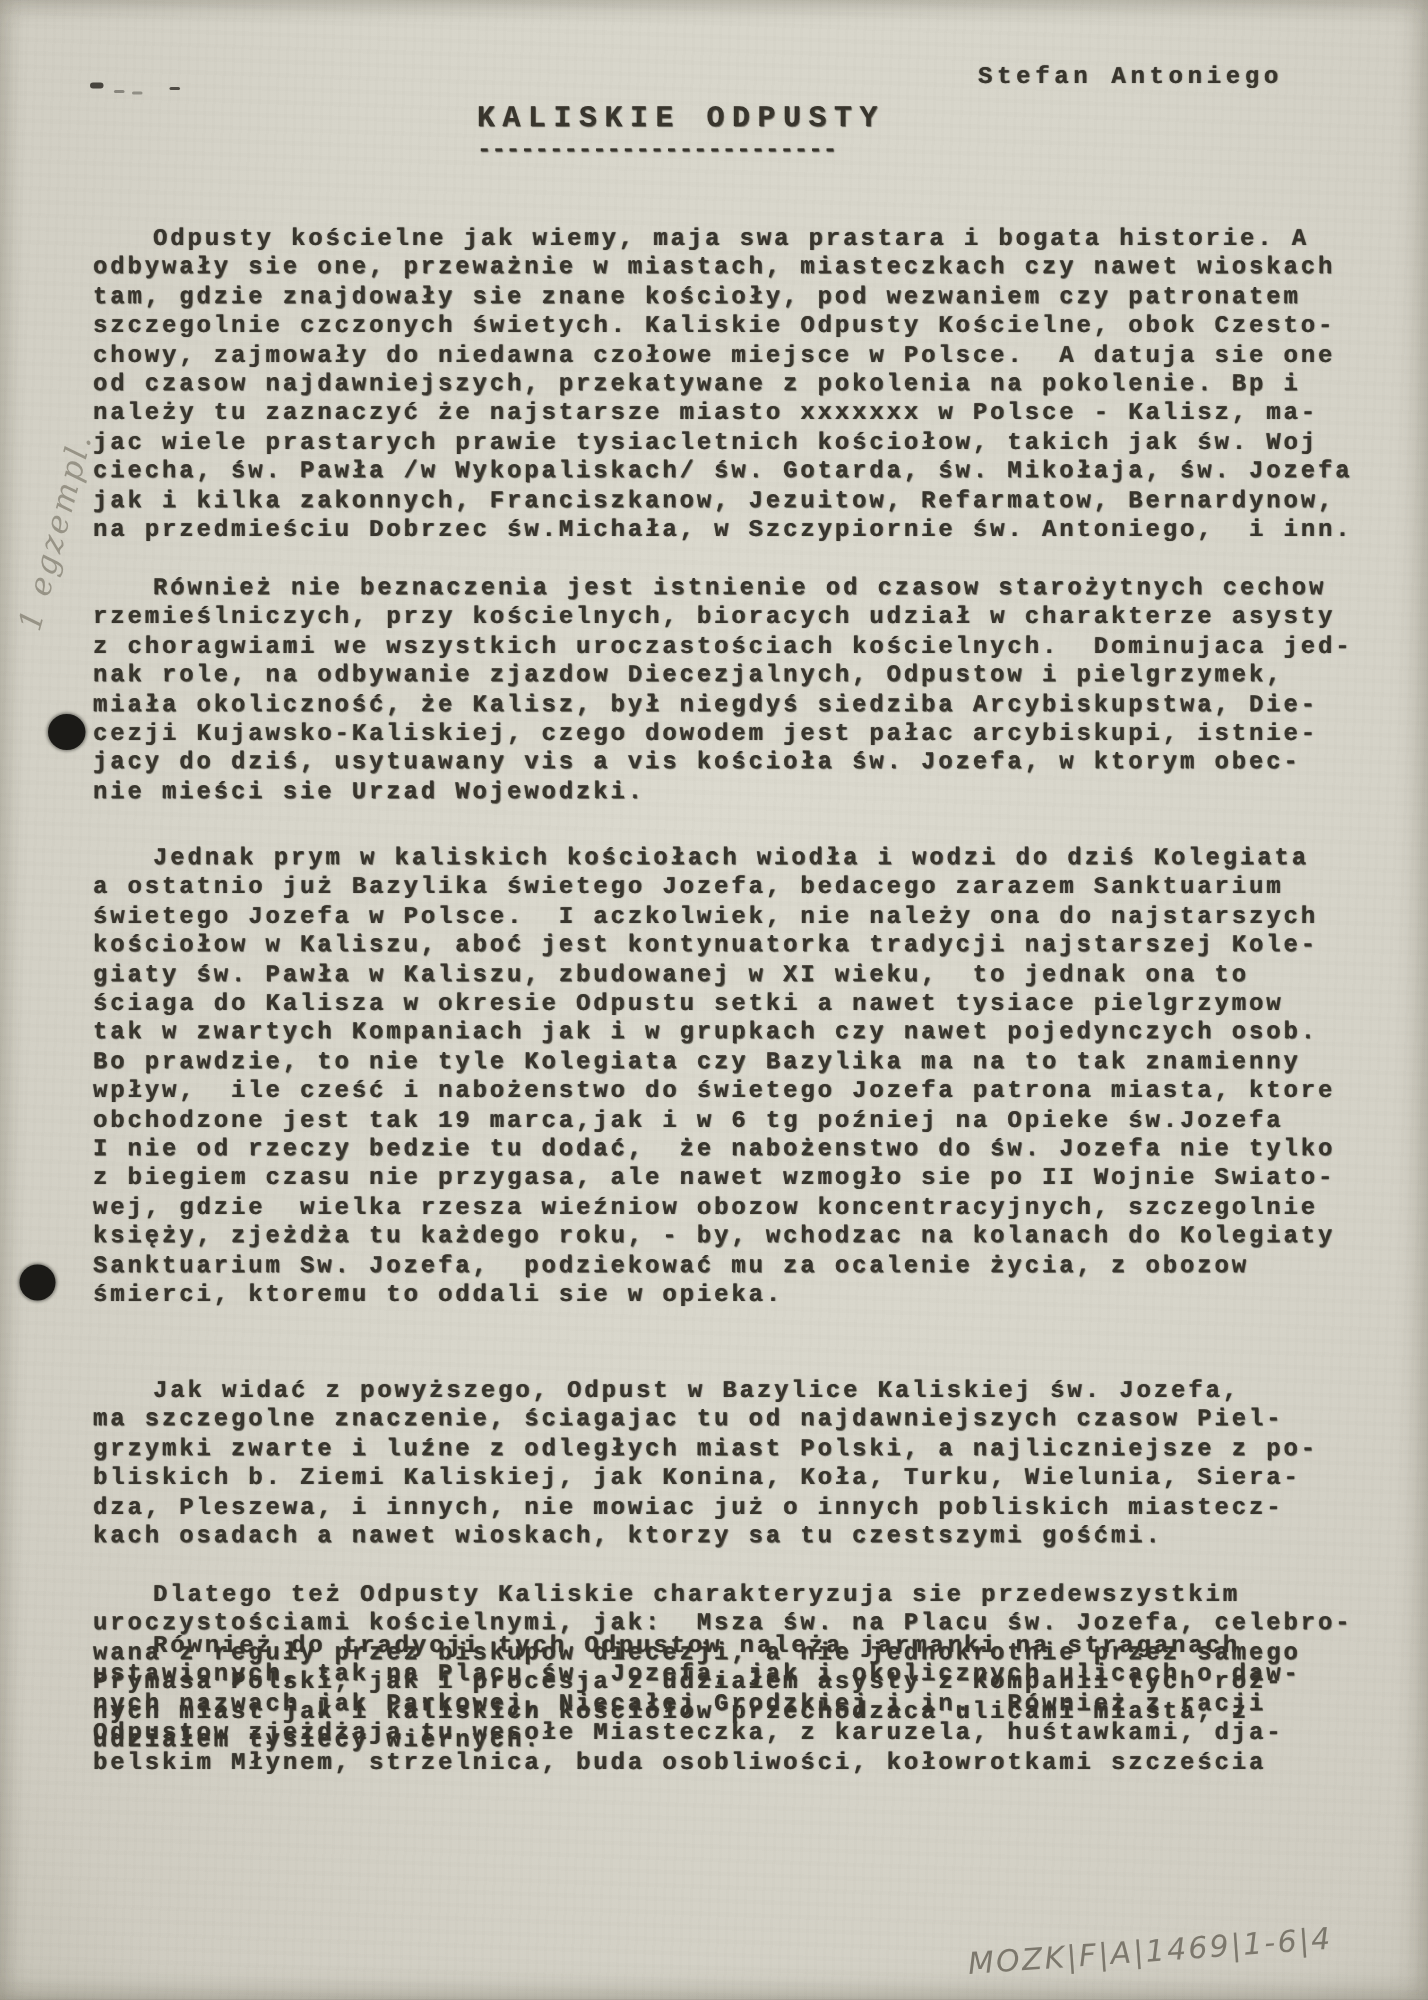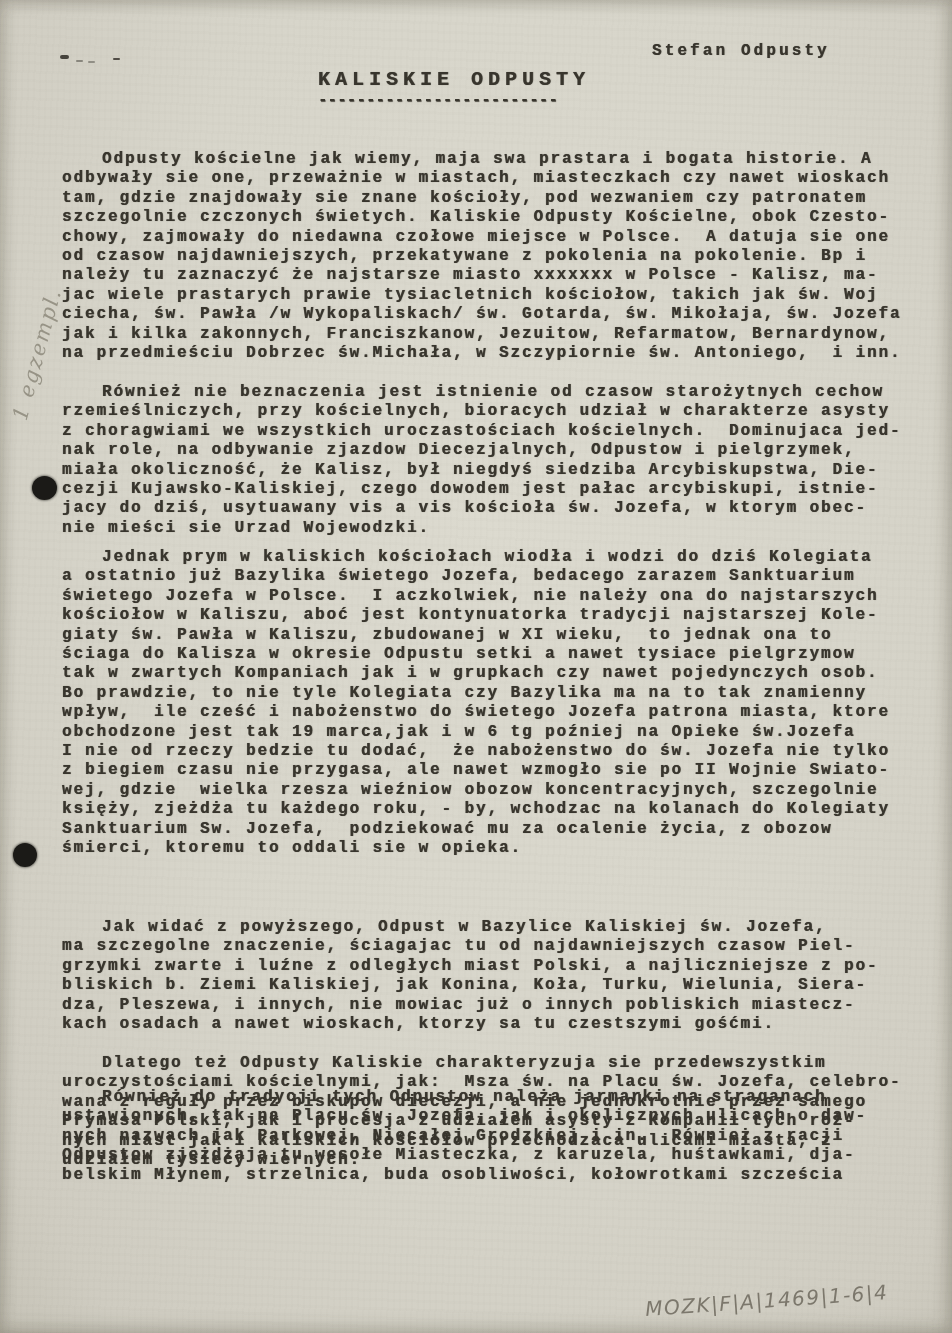--- a/index.html
+++ b/index.html
@@ -45,21 +45,21 @@
     text-shadow:0.5px 0.5px 0.8px rgba(56,53,45,0.8);
   }
   .para{
     position:absolute;left:62px;width:866px;margin:0;
     font-size:16px;line-height:19.4px;letter-spacing:1.9px;
     white-space:pre-wrap;
     text-indent:40px;
   }
   .p1{top:150px;}
   .p2{top:383px;}
-  .p3{top:548px;}
+  .p3{top:563px;}
   .p4{top:918px;}
   .p5{top:1054px;}
   .p6{top:1088px;}
   .hole{
     position:absolute;border-radius:50%;
     background:#1b1a17;
     box-shadow:0 0 2px 1px rgba(27,26,23,0.45);
   }
   .hole-top{left:32px;top:476px;width:25px;height:24px;}
   .hole-bottom{left:13px;top:843px;width:24px;height:24px;}
@@ -88,21 +88,21 @@
   }
 </style>
 </head>
 <body>
 
 <div class="page">
   <div class="grain"></div>
 
   <div class="ink-marks"></div>
 
-  <div class="author typed">Stefan Odpusty</div>
+  <div class="author typed">Stefan Antoniego</div>
 
   <div class="title typed">KALISKIE ODPUSTY</div>
   <div class="title-underline typed">-------------------------</div>
 
   <p class="para typed p1">Odpusty kościelne jak wiemy, maja swa prastara i bogata historie. A
 odbywały sie one, przeważnie w miastach, miasteczkach czy nawet wioskach
 tam, gdzie znajdowały sie znane kościoły, pod wezwaniem czy patronatem
 szczegolnie czczonych świetych. Kaliskie Odpusty Kościelne, obok Czesto-
 chowy, zajmowały do niedawna czołowe miejsce w Polsce.  A datuja sie one
 od czasow najdawniejszych, przekatywane z pokolenia na pokolenie. Bp i

